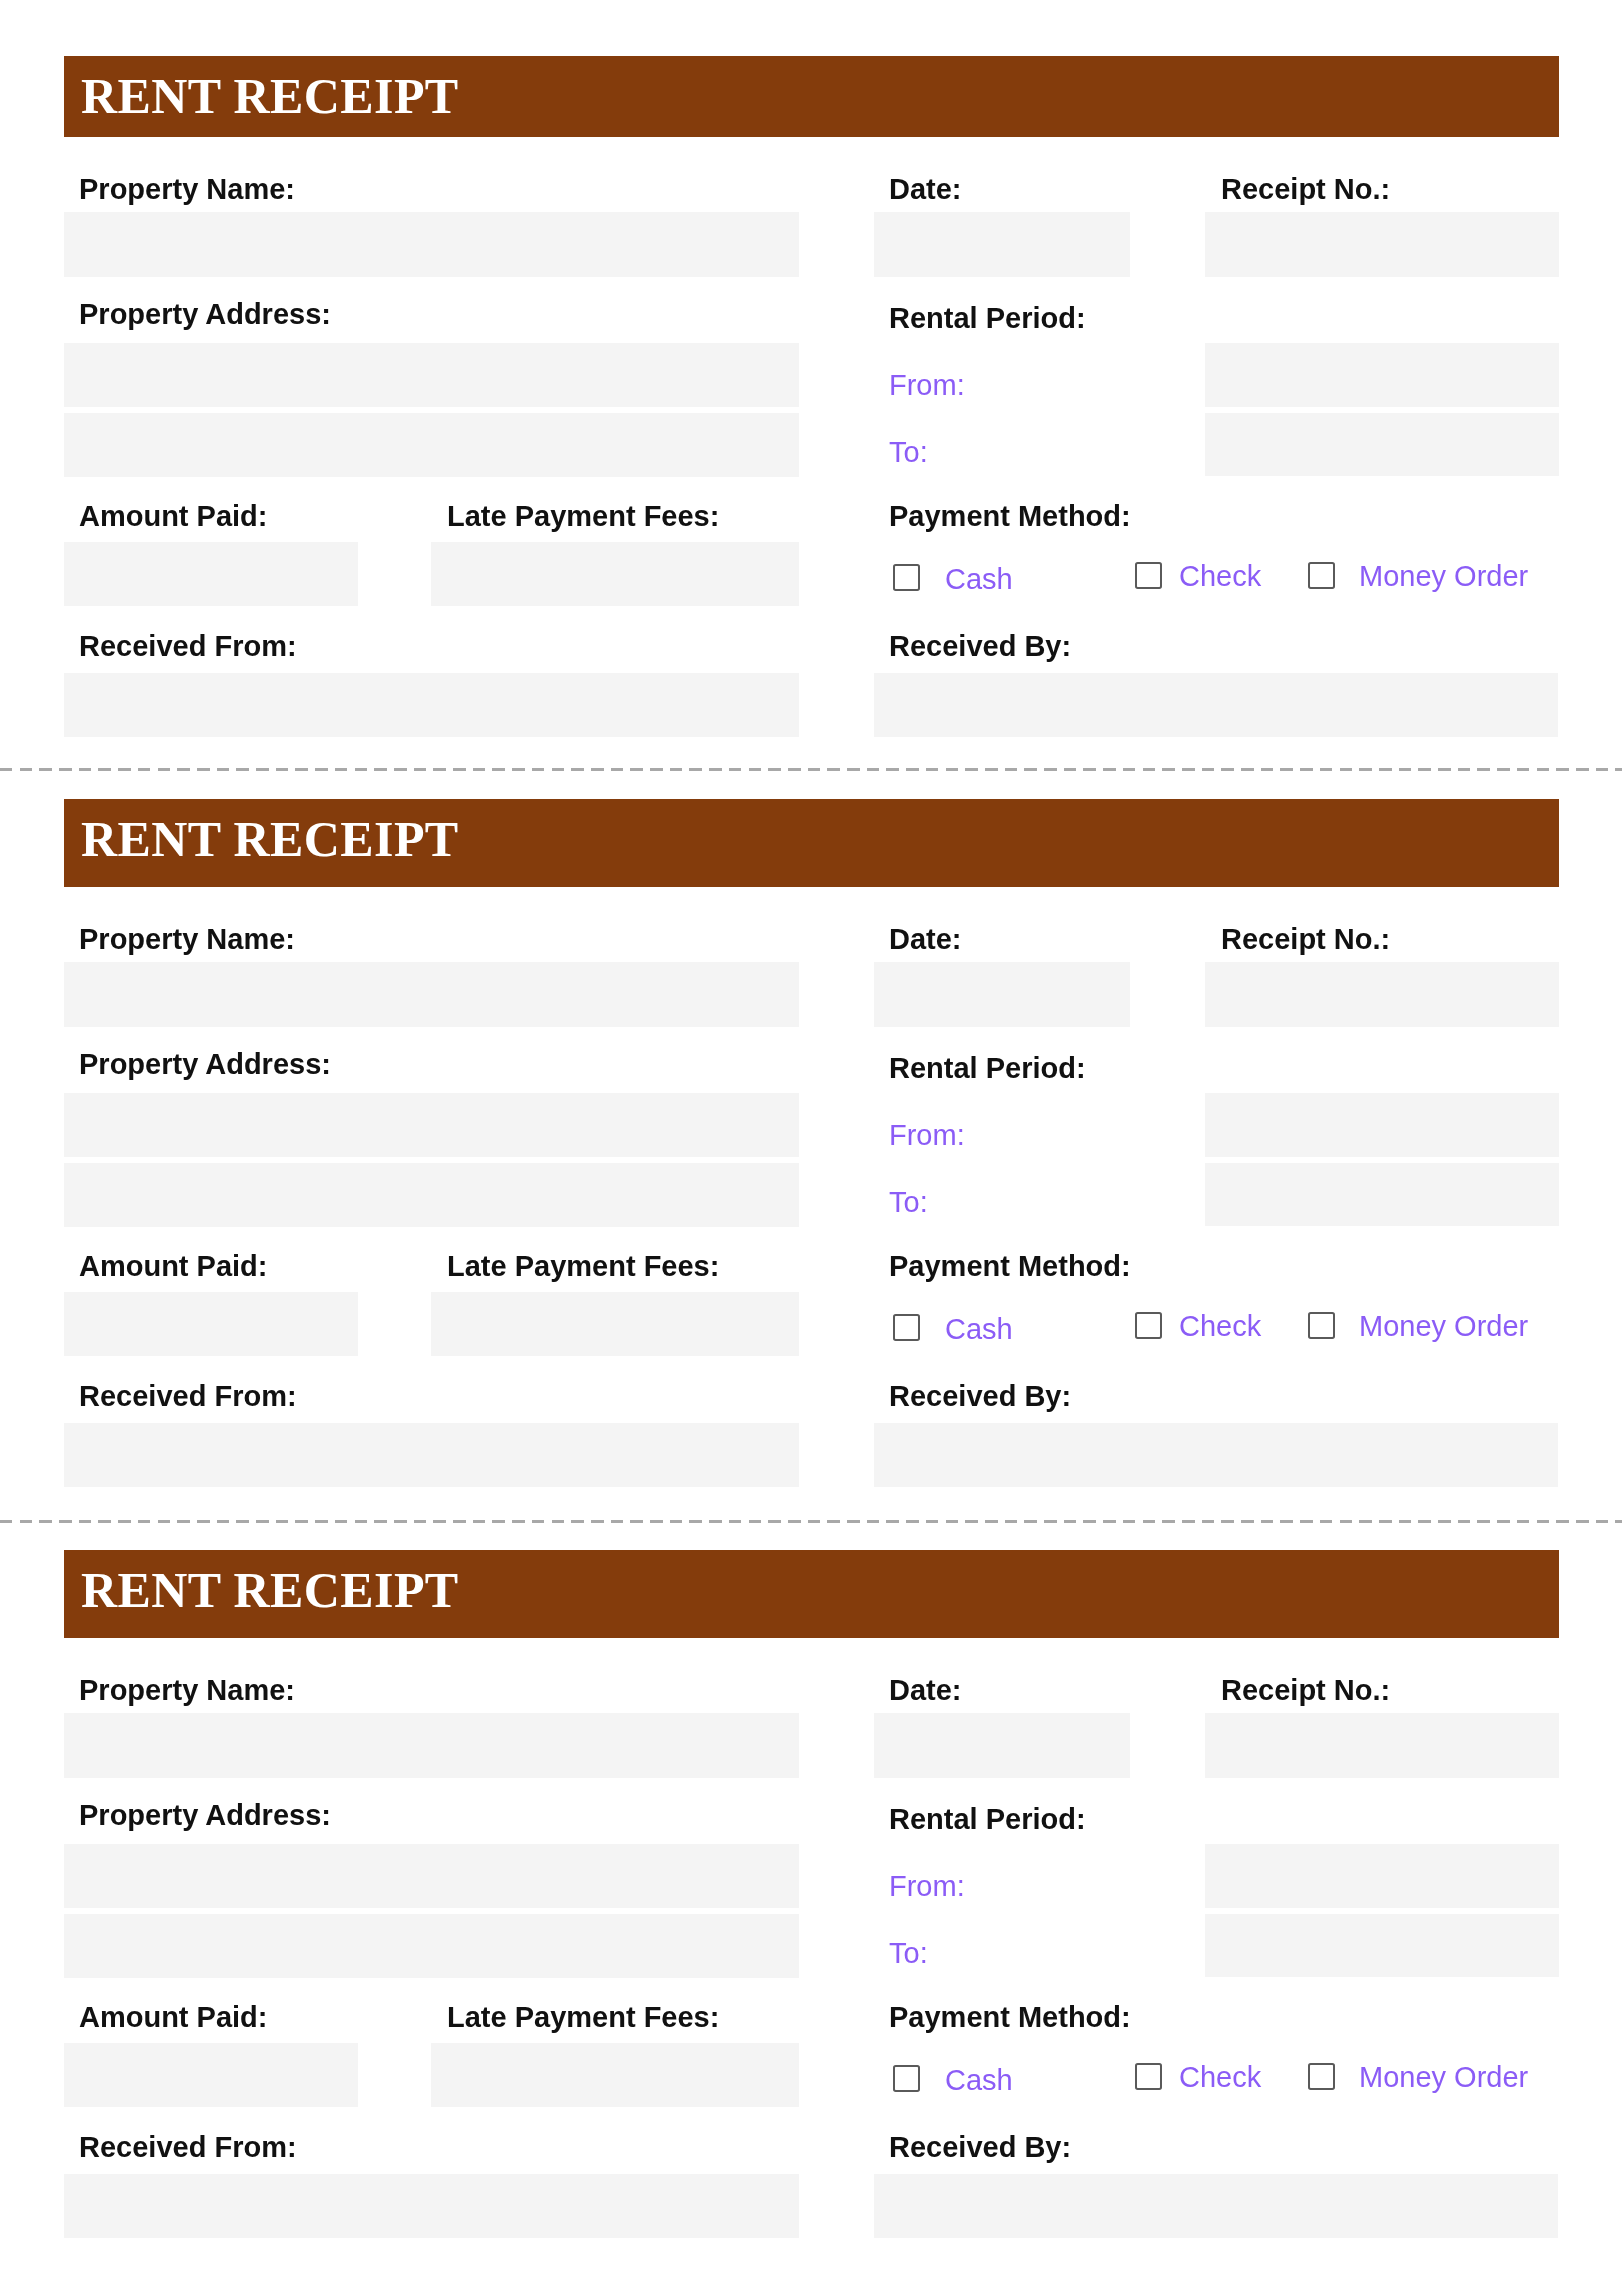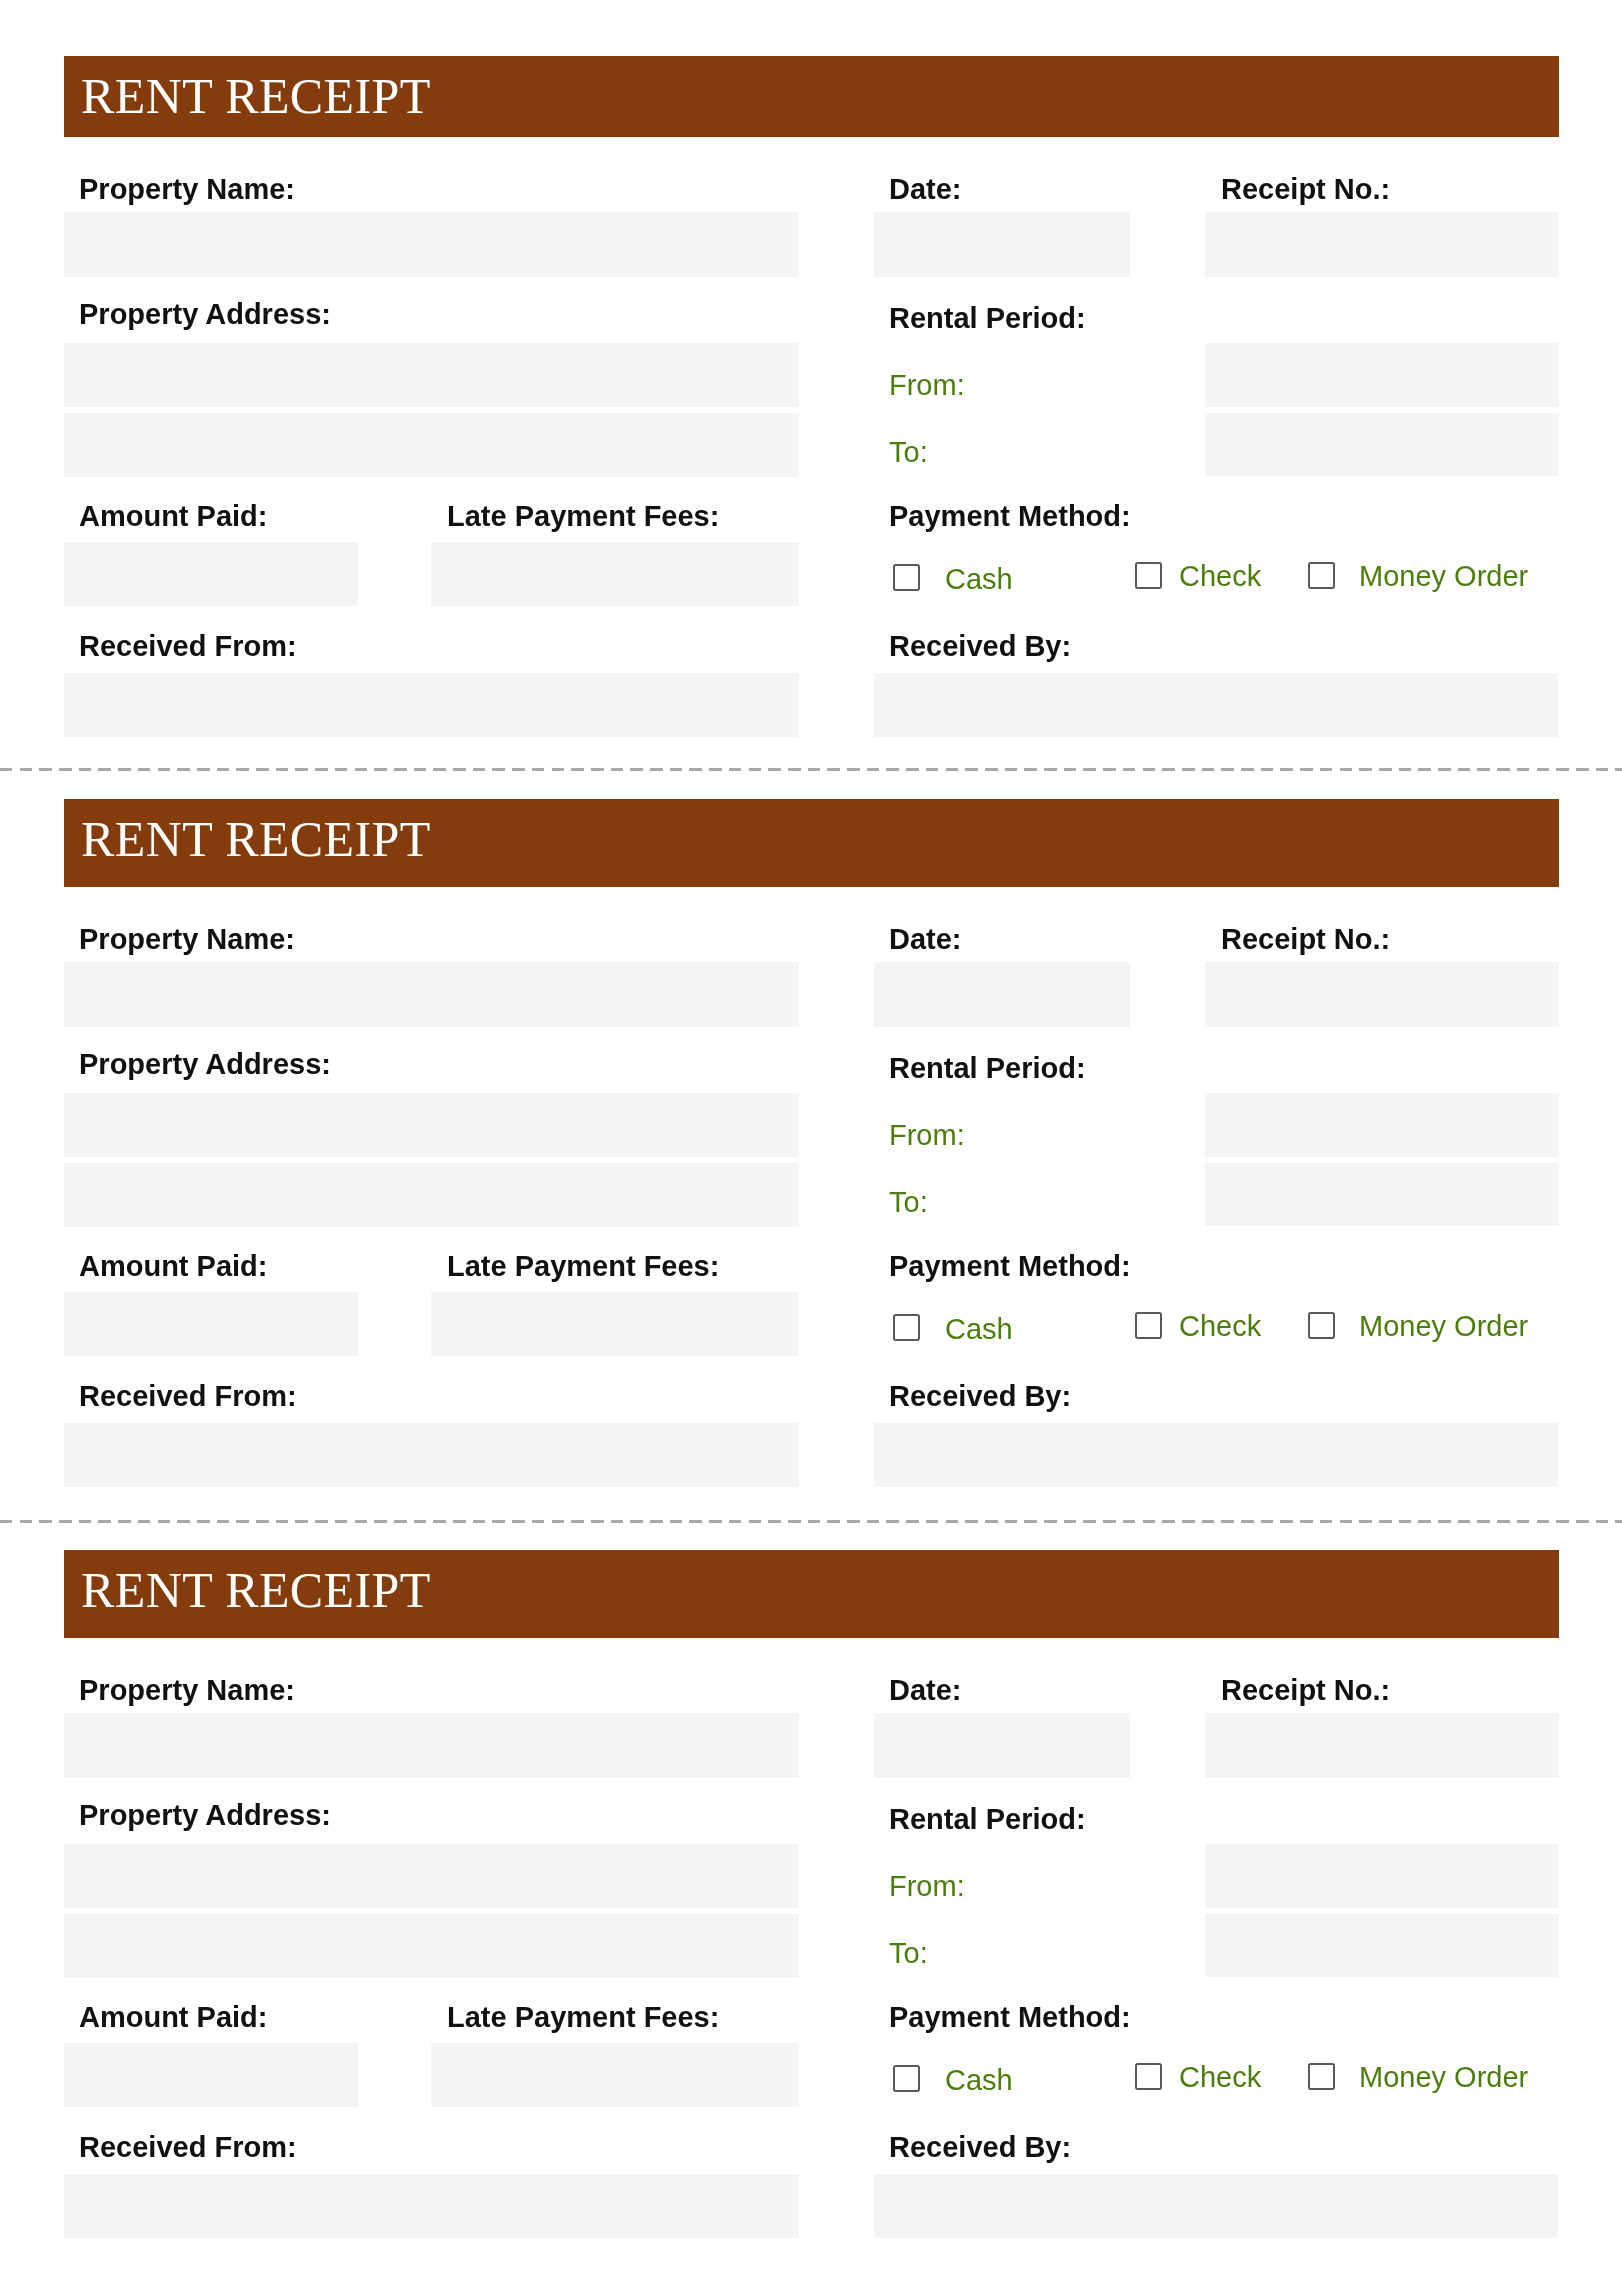--- a/index.html
+++ b/index.html
@@ -1,25 +1,25 @@
 <!DOCTYPE html>
 <html style="font-size:14.3px"><head>
 <meta charset="utf-8">
 <style>
   html, body { margin: 0; padding: 0; background: #ffffff; }
   body { width: 1623px; height: 2293px; position: relative; overflow: hidden;
          font-family: "Liberation Sans", "DejaVu Sans", sans-serif; color: #111111; }
   .receipt { position: absolute; left: 0; width: 1623px; }
   .hdr { position: absolute; left: 64px; width: 1495px; background: #843c0c; }
   .hdr-title { position: absolute; left: 17px; top: 12.5px; color: #ffffff;
-               font-family: "Liberation Serif", "DejaVu Serif", serif; font-weight: normal;
+               font-family: "Liberation Serif", "DejaVu Serif", serif; font-weight: bold;
                font-size: 50px; line-height: 54px; letter-spacing: 0.4px; white-space: nowrap; }
   .body { position: absolute; left: 0; width: 1623px; }
   .lbl { position: absolute; font-size: 29px; line-height: 29px; font-weight: bold; white-space: nowrap; color: #111; }
-  .txt { position: absolute; font-size: 29px; line-height: 29px; font-weight: normal; white-space: nowrap; color: #4d7c0f; }
+  .txt { position: absolute; font-size: 29px; line-height: 29px; font-weight: normal; white-space: nowrap; color: #8b5cf6; }
   .field { position: absolute; background: #f4f4f4; border: none; outline: none; padding: 0; margin: 0;
            box-sizing: border-box; font-family: "Liberation Sans", sans-serif; font-size: 25px; padding-left: 12.5px; color: #222; }
   .cb { position: absolute; width: 27px; height: 27px; box-sizing: border-box;
         border: 2.7px solid #5a5a5a; border-radius: 2.7px; background: #fff; cursor: pointer; }
   .dash { position: absolute; left: 0; width: 1623px; height: 2.7px;
           background-image: repeating-linear-gradient(to right, #a8a8a8 0 12.5px, transparent 12.5px 19.7px); }
 </style>
 </head>
 <body>
 

